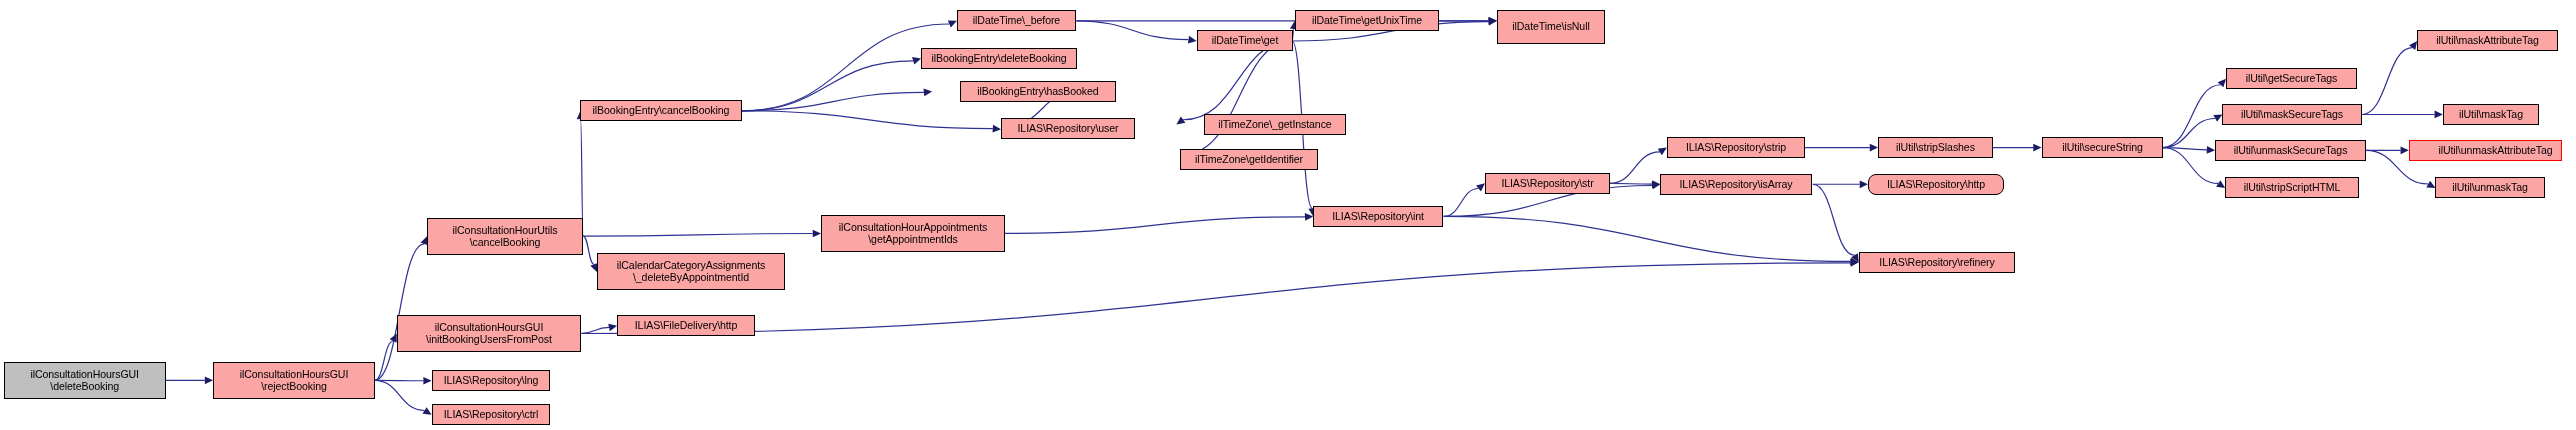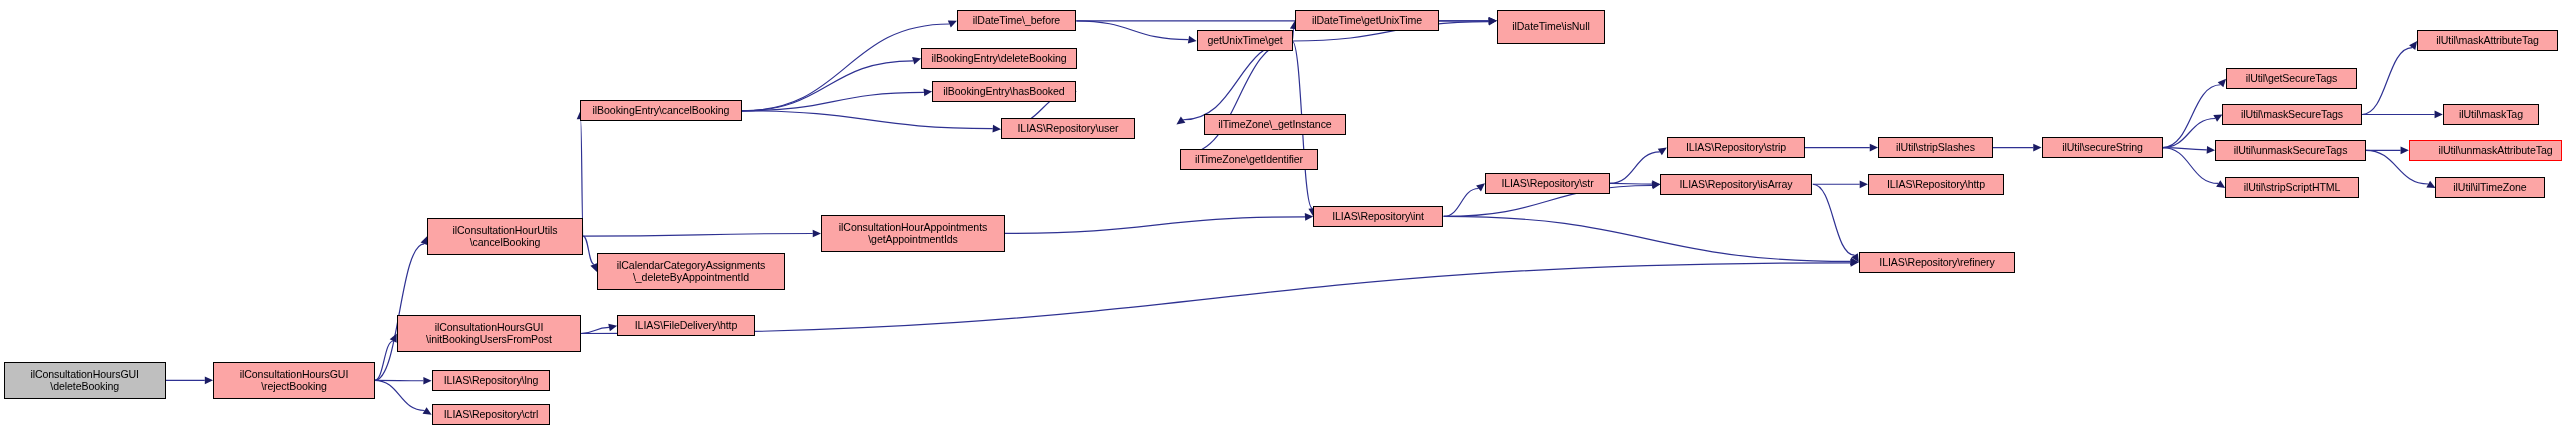--- a/index.html
+++ b/index.html
@@ -148,38 +148,38 @@
       <div class="node" style="left: 432px; top: 370px; width: 118px; height: 21px;">ILIAS\Repository\lng</div>
       <div class="node" style="left: 432px; top: 404px; width: 118px; height: 21px;">ILIAS\Repository\ctrl</div>
       <div class="node" style="left: 597px; top: 253px; width: 188px; height: 37px;">ilCalendarCategoryAssignments
 \_deleteByAppointmentId</div>
       <div class="node" style="left: 617px; top: 315px; width: 138px; height: 21px;">ILIAS\FileDelivery\http</div>
       <div class="node" style="left: 580px; top: 100px; width: 162px; height: 21px;">ilBookingEntry\cancelBooking</div>
       <div class="node" style="left: 821px; top: 215px; width: 184px; height: 37px;">ilConsultationHourAppointments
 \getAppointmentIds</div>
       <div class="node" style="left: 957px; top: 10px; width: 119px; height: 21px;">ilDateTime\_before</div>
       <div class="node" style="left: 921px; top: 48px; width: 156px; height: 21px;">ilBookingEntry\deleteBooking</div>
-      <div class="node" style="left: 932px; top: 81px; width: 144px; height: 21px;">ilBookingEntry\hasBooked</div>
+      <div class="node" style="left: 960px; top: 81px; width: 156px; height: 21px;">ilBookingEntry\hasBooked</div>
       <div class="node" style="left: 1001px; top: 118px; width: 134px; height: 21px;">ILIAS\Repository\user</div>
-      <div class="node" style="left: 1197px; top: 30px; width: 96px; height: 21px;">getUnixTime\get</div>
+      <div class="node" style="left: 1197px; top: 30px; width: 96px; height: 21px;">ilDateTime\get</div>
       <div class="node" style="left: 1176px; top: 114px; width: 142px; height: 21px; margin-left: 28px;">ilTimeZone\_getInstance</div>
       <div class="node" style="left: 1180px; top: 149px; width: 138px; height: 21px;">ilTimeZone\getIdentifier</div>
       <div class="node" style="left: 1295px; top: 10px; width: 144px; height: 21px;">ilDateTime\getUnixTime</div>
       <div class="node" style="left: 1313px; top: 206px; width: 130px; height: 21px;">ILIAS\Repository\int</div>
       <div class="node" style="left: 1497px; top: 10px; width: 108px; height: 34px;">ilDateTime\isNull</div>
       <div class="node" style="left: 1485px; top: 173px; width: 125px; height: 21px;">ILIAS\Repository\str</div>
       <div class="node" style="left: 1667px; top: 137px; width: 138px; height: 21px;">ILIAS\Repository\strip</div>
       <div class="node" style="left: 1660px; top: 174px; width: 152px; height: 21px;">ILIAS\Repository\isArray</div>
       <div class="node" style="left: 1859px; top: 252px; width: 156px; height: 21px;">ILIAS\Repository\refinery</div>
       <div class="node" style="left: 1878px; top: 137px; width: 115px; height: 21px;">ilUtil\stripSlashes</div>
-      <div class="node" style="left: 1868px; top: 174px; width: 136px; height: 21px;">ILIAS\Repository\http</div>
+      <div class="node" style="left: 1868px; top: 174px; width: 136px; height: 21px; border-radius: 8px;">ILIAS\Repository\http</div>
       <div class="node" style="left: 2042px; top: 137px; width: 121px; height: 21px;">ilUtil\secureString</div>
       <div class="node" style="left: 2226px; top: 68px; width: 131px; height: 21px;">ilUtil\getSecureTags</div>
       <div class="node" style="left: 2222px; top: 104px; width: 140px; height: 21px;">ilUtil\maskSecureTags</div>
       <div class="node" style="left: 2215px; top: 140px; width: 151px; height: 21px;">ilUtil\unmaskSecureTags</div>
       <div class="node" style="left: 2225px; top: 177px; width: 134px; height: 21px;">ilUtil\stripScriptHTML</div>
       <div class="node" style="left: 2417px; top: 30px; width: 141px; height: 21px;">ilUtil\maskAttributeTag</div>
       <div class="node" style="left: 2443px; top: 104px; width: 96px; height: 21px;">ilUtil\maskTag</div>
       <div class="node highlight" style="left: 2409px; top: 140px; width: 153px; height: 21px;">ilUtil\unmaskAttributeTag</div>
-      <div class="node" style="left: 2435px; top: 177px; width: 110px; height: 21px;">ilUtil\ilTimeZone</div>
+      <div class="node" style="left: 2435px; top: 177px; width: 110px; height: 21px;">ilUtil\unmaskTag</div>
     </div>
 </div>
 
 
 </body></html>

